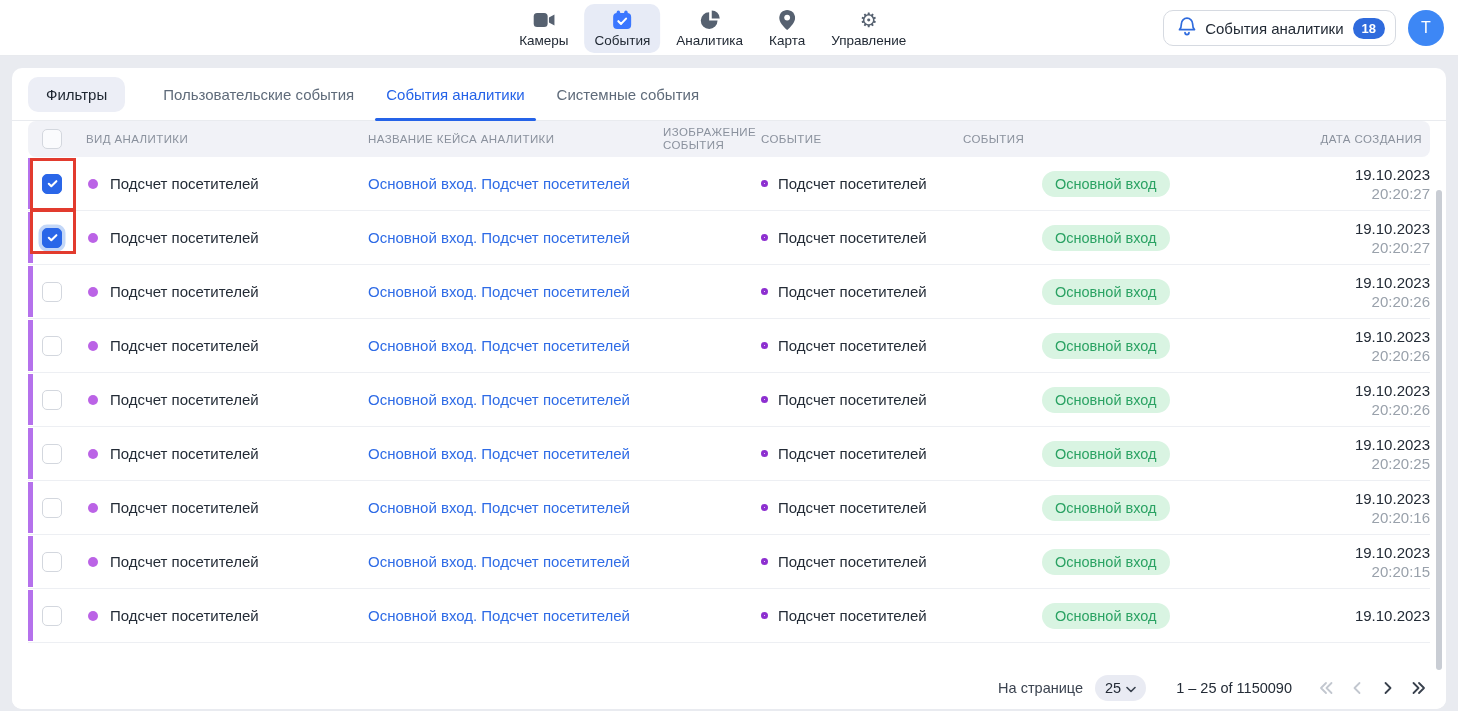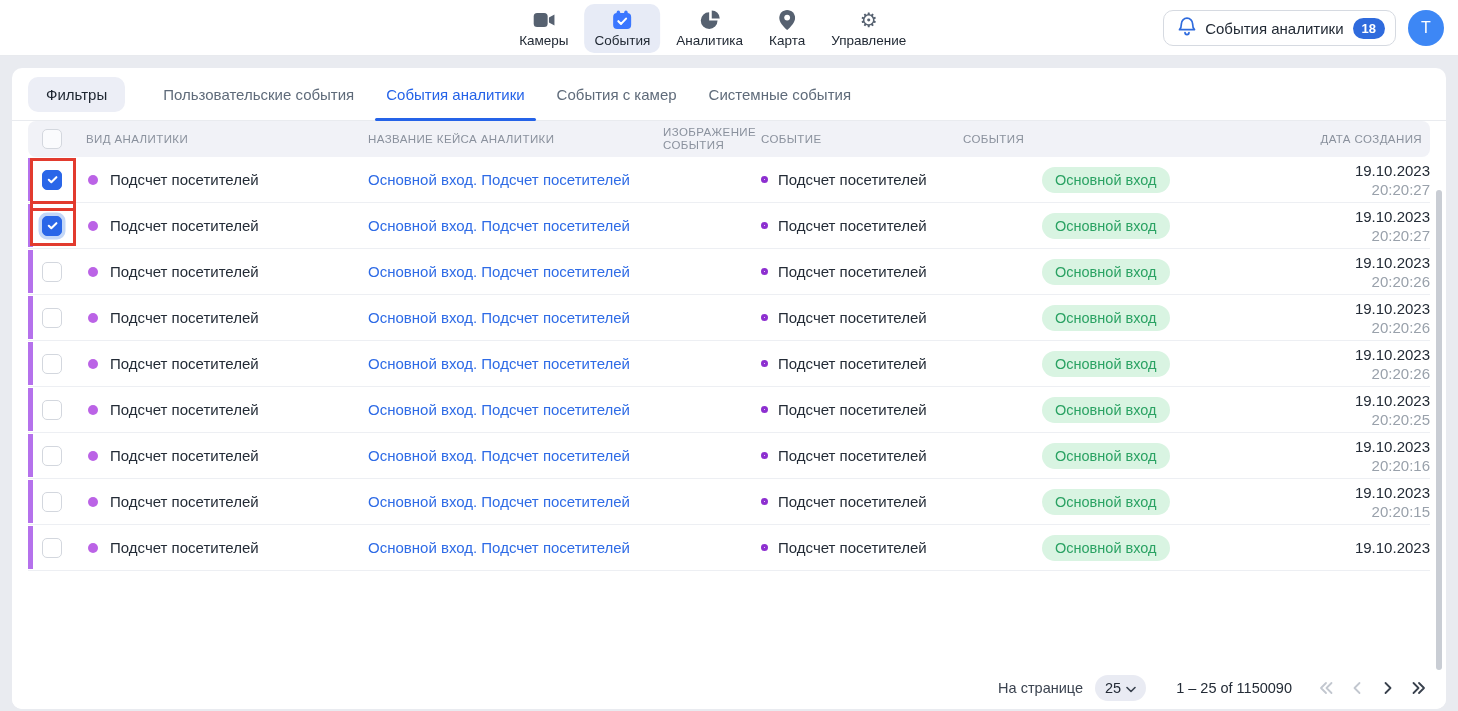--- a/index.html
+++ b/index.html
@@ -46,21 +46,21 @@
   .thead .cb{background:#fafbfd;}
 
   
   .table{padding:0 16px;position:relative;}
   .thead,.trow{display:grid;grid-template-columns:58px 282px 295px 98px 202px 327px 1fr;align-items:center;}
   .thead{height:36px;background:#f1f2f7;border-radius:8px;color:#8a919d;font-size:11.5px;letter-spacing:.4px;}
   .th{padding-right:8px;line-height:13px;}
   .th.right{text-align:right;}
   .cb-cell{padding-left:14px;}
 
-  .trow{height:46px;border-bottom:1px solid #edeff3;position:relative;}
+  .trow{height:54px;border-bottom:1px solid #edeff3;position:relative;}
   .trow::before{content:"";position:absolute;left:0;top:1px;bottom:1px;width:5px;background:#b571ec;}
   .type-cell{display:flex;align-items:center;gap:12px;font-size:15px;padding-left:2px;}
   .dot{width:10px;height:10px;border-radius:50%;background:#bb63e6;flex:none;}
   .case-cell a{color:#2e6be6;font-size:15px;text-decoration:none;cursor:pointer;}
   .event-cell{display:flex;align-items:center;gap:10px;font-size:15px;}
   .ring{width:7px;height:7px;border:3.5px solid #8d2fd0;border-radius:50%;flex:none;}
   .camera-cell{padding-left:79px;}
   .pill{background:#d9f4e2;color:#2aa263;font-size:14.5px;padding:5px 13px;border-radius:14px;display:inline-block;white-space:nowrap;cursor:pointer;}
   .date-cell{text-align:right;font-size:15px;line-height:19px;}
   .date-cell .d{color:#232b36;display:block;}
@@ -148,21 +148,20 @@
   </div>
 </div>
 
 <div class="card">
 
   <div class="toolbar-row">
     <button class="filters-btn">Фильтры</button>
     <div class="tabs">
       <div class="tab">Пользовательские события</div>
       <div class="tab active">События аналитики</div>
-      <div class="tab">События с камер</div>
       <div class="tab">Системные события</div>
     </div>
   </div>
 
 
   <div class="table">
     <div class="thead">
       <div class="cb-cell">
         <span class="cb"></span>
       </div>

